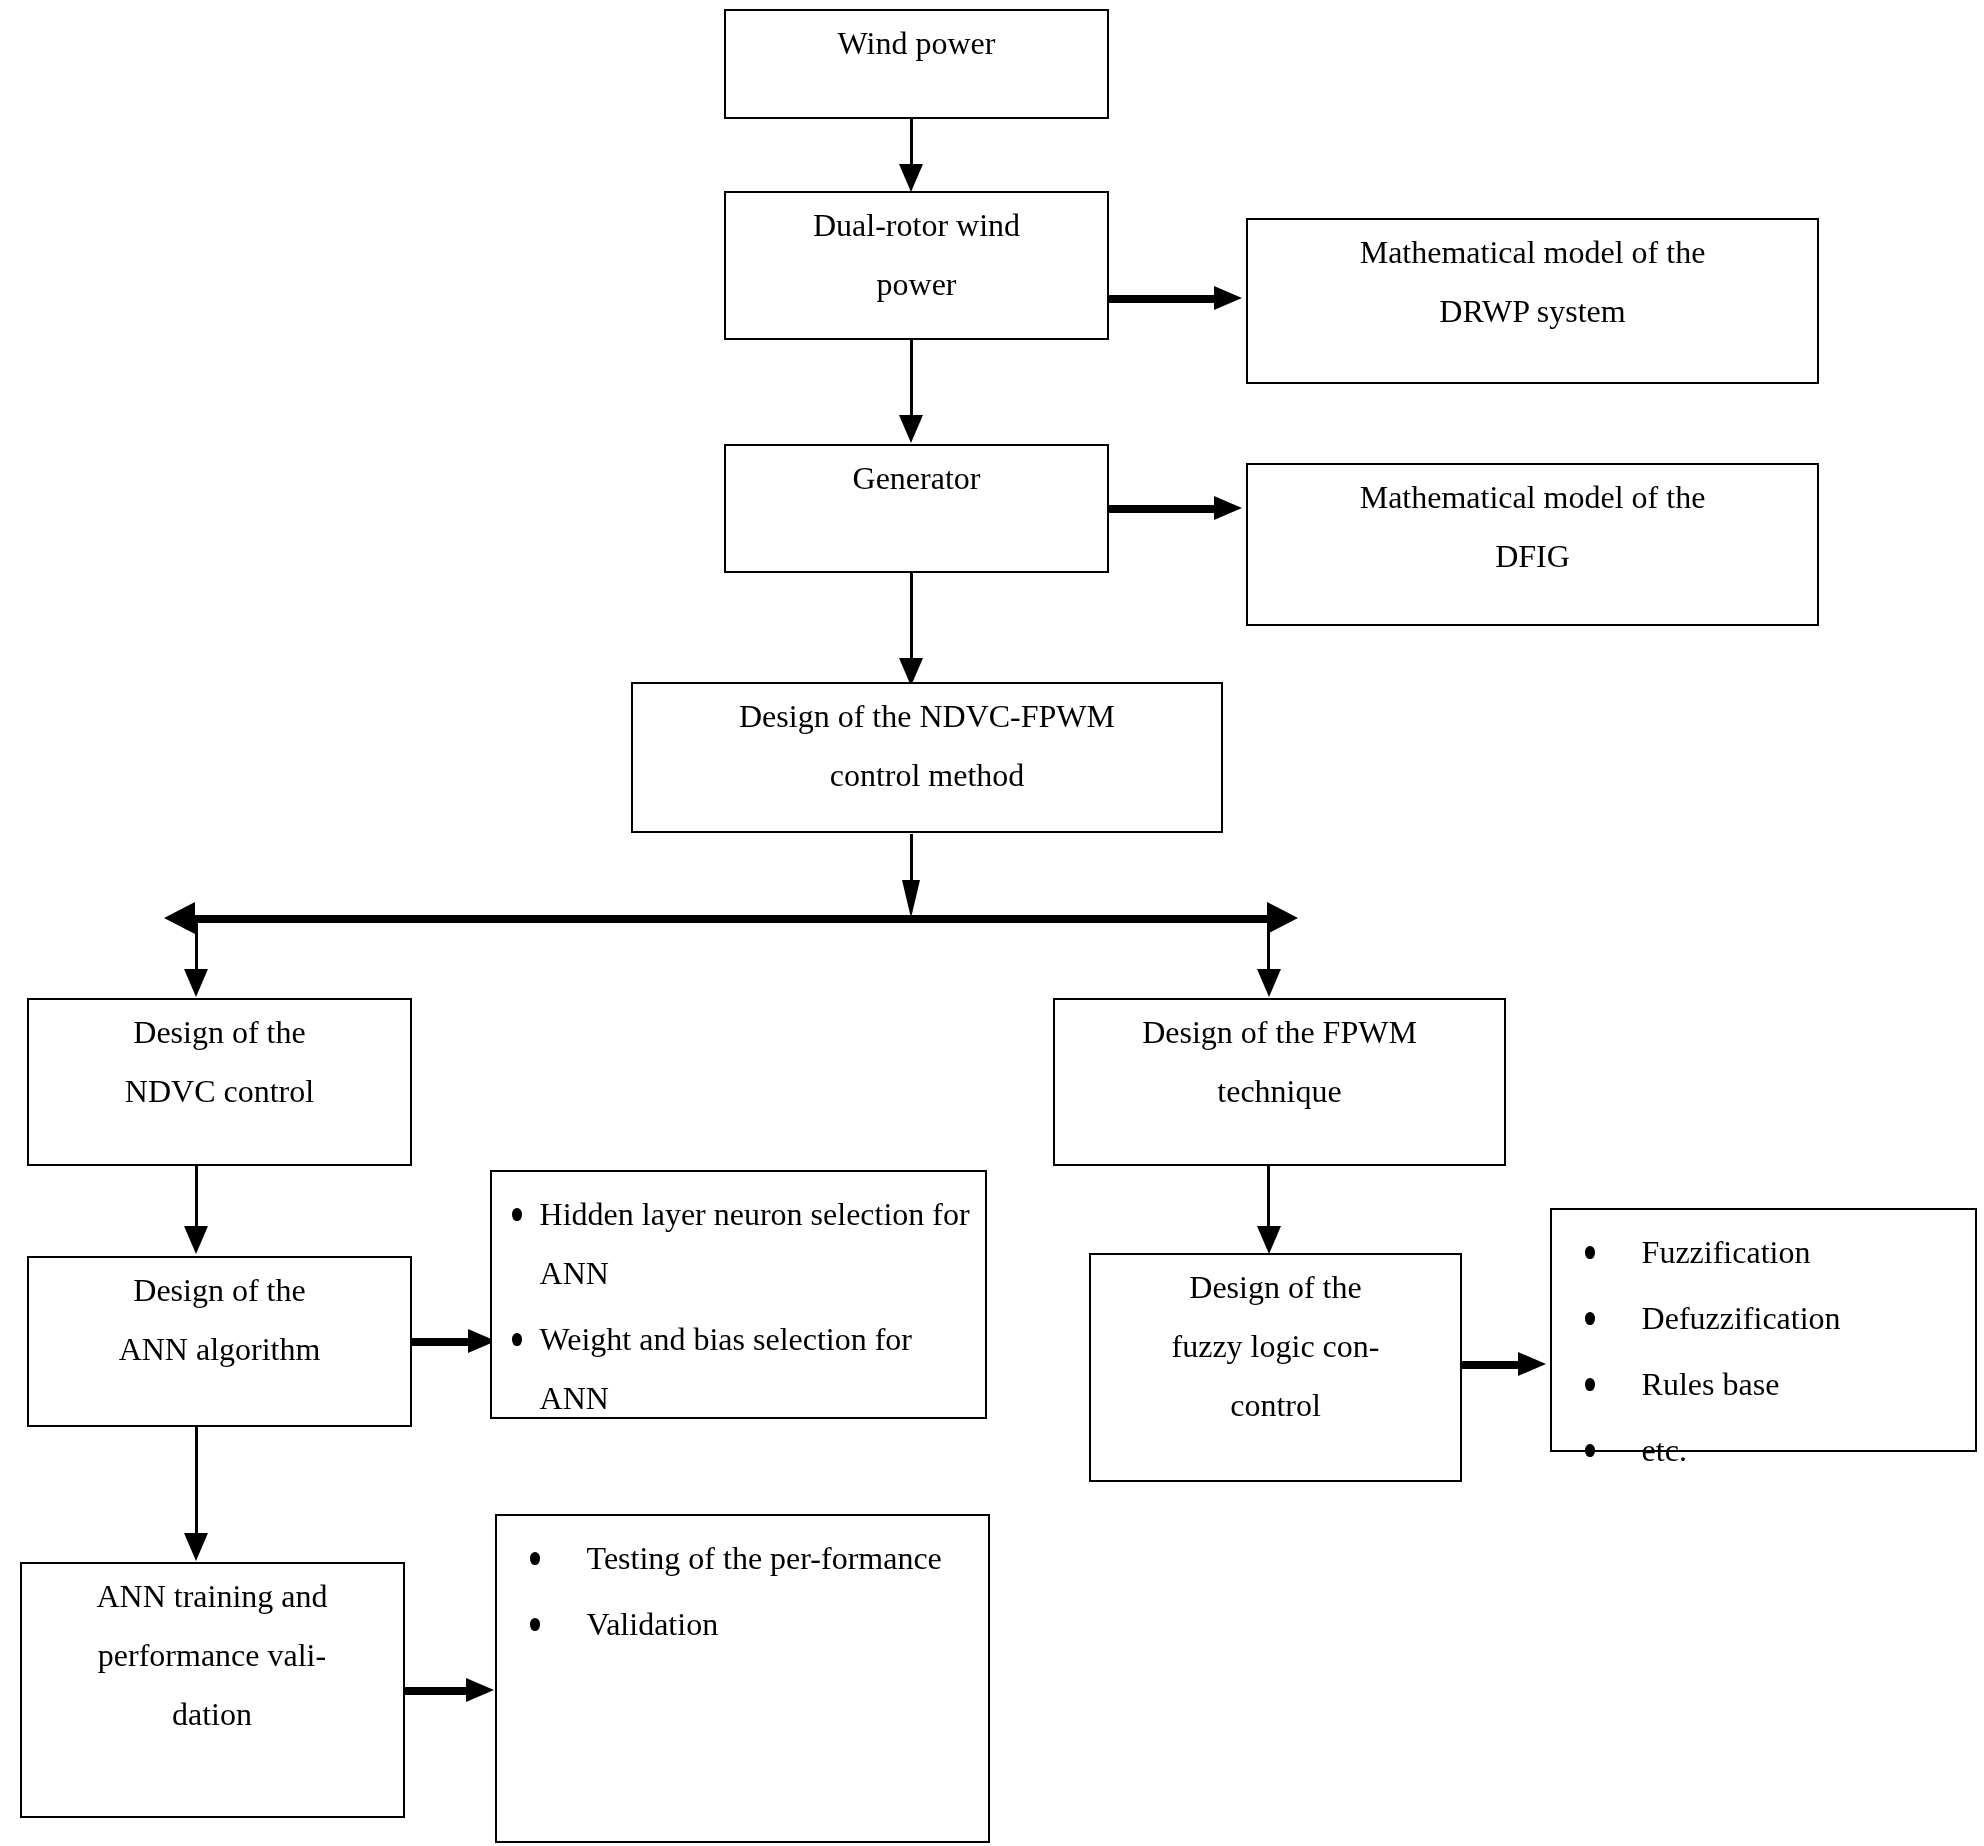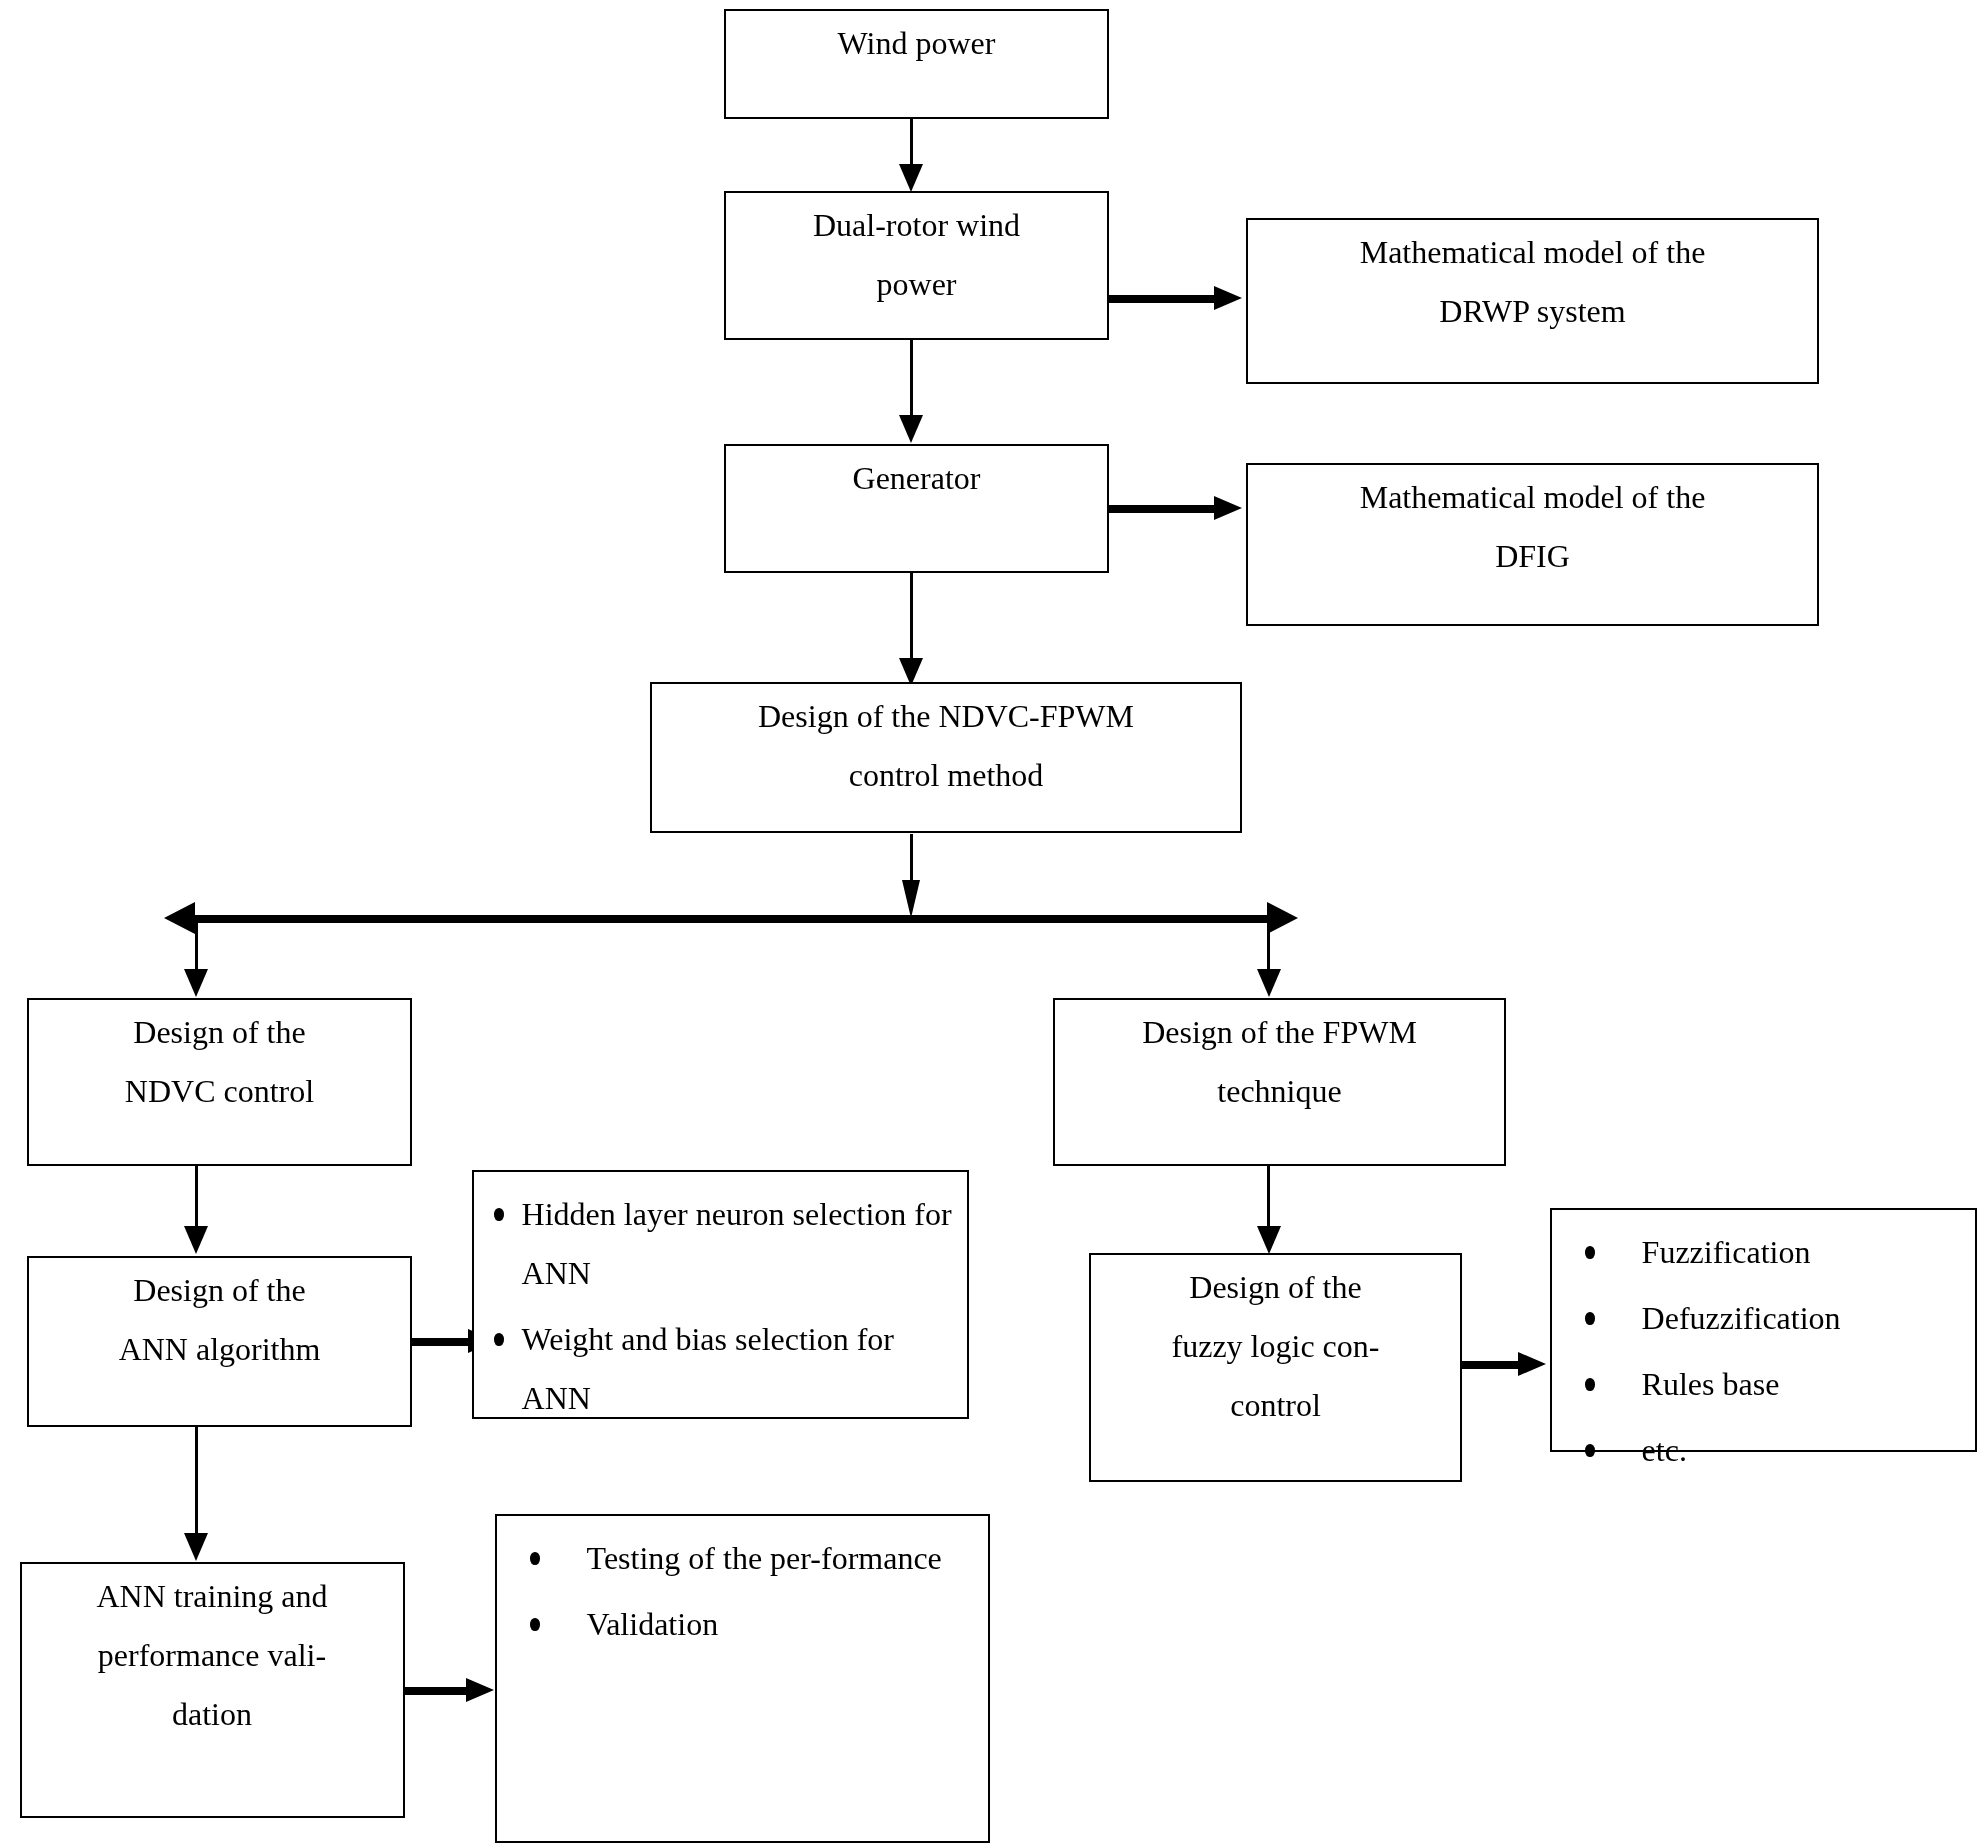--- a/index.html
+++ b/index.html
@@ -150,21 +150,21 @@
   <div class="node" style="left:1246px; top:463px; width:573px; height:163px;">
     <span class="label">
       <span>Mathematical model of the</span><br>
       <span>DFIG</span>
     </span>
   </div>
 
   <div class="vline" style="left:910px; top:573px; height:90px;"></div>
   <div class="arrow-down" style="left:899px; top:658px;"></div>
 
-  <div class="node" style="left:650px; top:682px; width:592px; height:151px;">
+  <div class="node" style="left:631px; top:682px; width:592px; height:151px;">
     <span class="label">
       <span>Design of the NDVC-FPWM</span><br>
       <span>control method</span>
     </span>
   </div>
 
   <div class="vline" style="left:910px; top:834px; height:54px;"></div>
   <div class="arrow-down slim" style="left:902px; top:880px;"></div>
 
   <div class="hline thick" style="left:195px; top:915px; width:1072px;"></div>
@@ -190,21 +190,21 @@
   <div class="node" style="left:27px; top:1256px; width:385px; height:171px;">
     <span class="label">
       <span>Design of the</span><br>
       <span>ANN algorithm</span>
     </span>
   </div>
 
   <div class="hline thick" style="left:412px; top:1338px; width:58px;"></div>
   <div class="arrow-right" style="left:468px; top:1329px;"></div>
 
-  <div class="node bullets" style="left:472px; top:1170px; width:497px; height:249px;">
+  <div class="node bullets" style="left:490px; top:1170px; width:497px; height:249px;">
     <ul class="blist">
       <li>Hidden layer neuron selection for ANN</li>
       <li>Weight and bias selection for ANN</li>
     </ul>
   </div>
 
   <div class="vline" style="left:195px; top:1426px; height:110px;"></div>
   <div class="arrow-down" style="left:184px; top:1533px;"></div>
 
   <div class="node" style="left:19.5px; top:1562px; width:385px; height:256px;">

